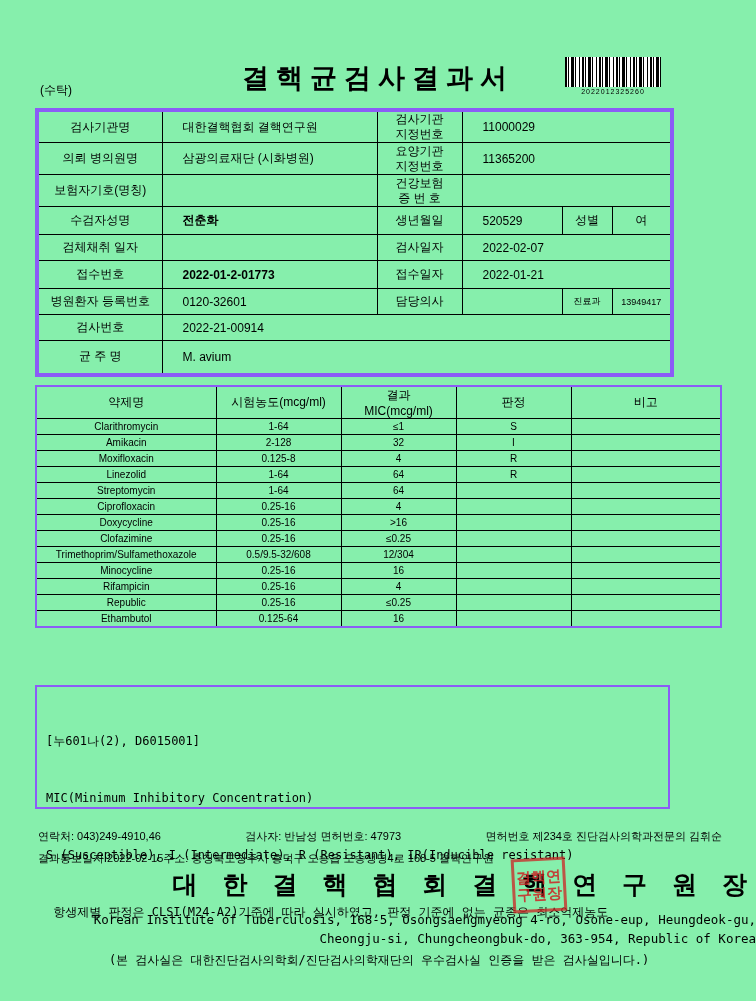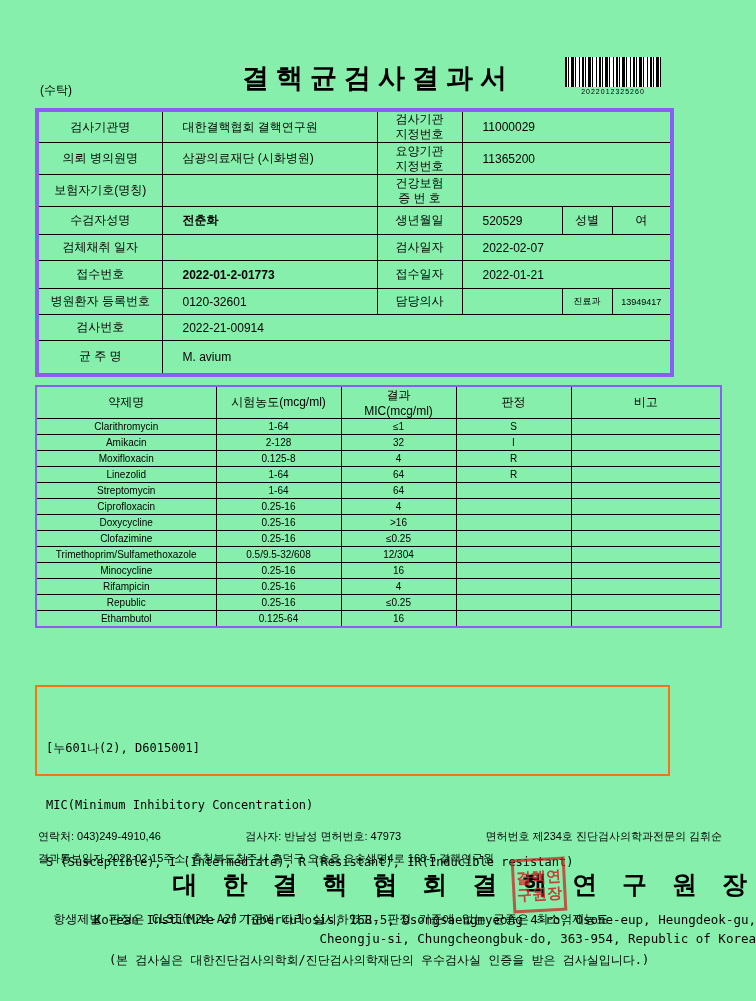--- a/index.html
+++ b/index.html
@@ -31,22 +31,22 @@
   .drug-table { position:absolute; left:35px; top:385px; width:685px; border:2px solid #8b5cf6; }
   .drug-table td { border:1px solid #000; text-align:center; font-size:10px; height:16px; overflow:hidden; }
   .drug-table td.hdr { font-size:12px; height:30px; }
   td.lbl { text-align:center; white-space:pre-line; line-height:1.25; }
   td.val { padding-left:20px; }
   td.ctr { text-align:center; }
   .b { font-weight:bold; }
   .sm { font-size:9px !important; }
   .pre { white-space:pre-line; }
   .comment-box {
-    position:absolute; left:35px; top:685px; width:635px; height:91px;
-    border:2px solid #f97316; padding:14px 9px;
+    position:absolute; left:35px; top:685px; width:635px; height:124px;
+    border:2px solid #8b5cf6; padding:7px 9px;
     font-family:"DejaVu Sans Mono","Liberation Mono",monospace;
     font-size:12px; line-height:19px; white-space:pre-wrap;
   }
   .footer-row1 {
     position:absolute; left:38px; top:829px; width:684px;
     display:flex; justify-content:space-between; font-size:11px;
   }
   .footer-row2 {
     position:absolute; left:38px; top:851px; width:684px;
     display:flex; font-size:11px; 

